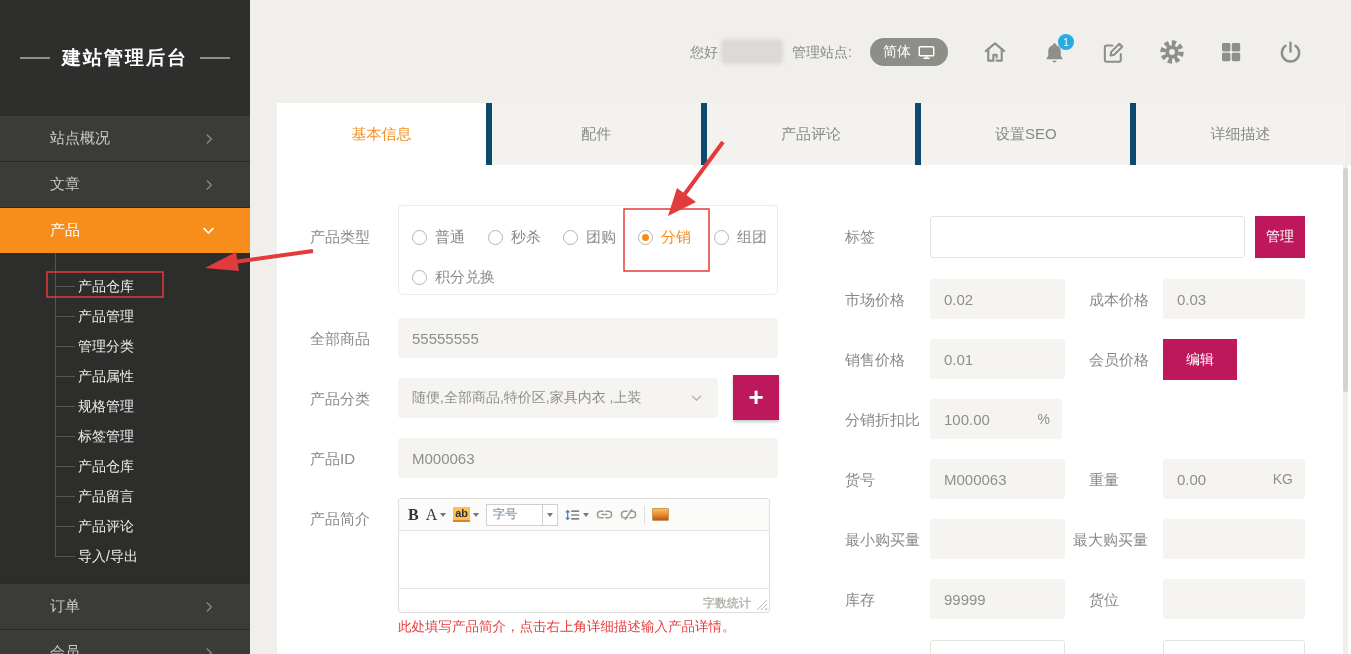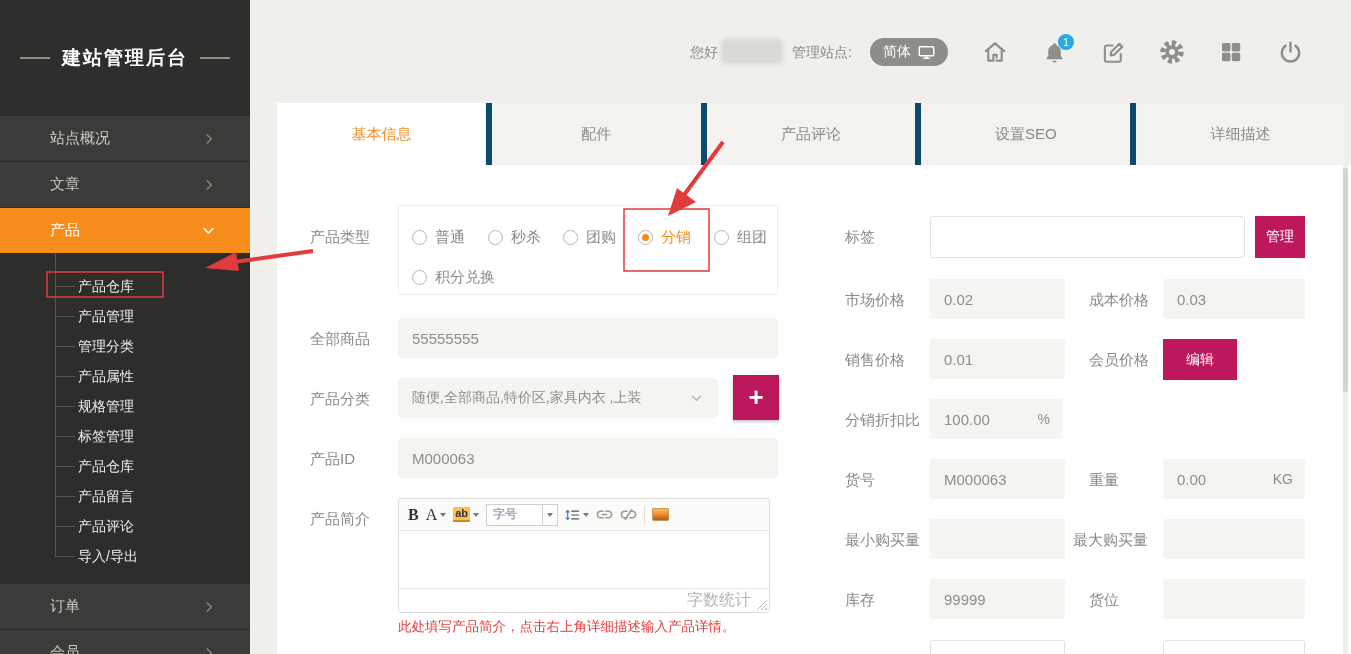--- a/index.html
+++ b/index.html
@@ -79,22 +79,22 @@
   .tb-font { font-family:"Liberation Serif","DejaVu Serif",serif; font-size:16px; }
   .tb-hl { font-size:11px; font-weight:bold; background:#fbc056; padding:0 2px 1px 2px; border-bottom:2px solid #e0831f; line-height:12px; }
   .caret { width:0; height:0; border-left:3.5px solid transparent; border-right:3.5px solid transparent; border-top:4.5px solid #777; }
   .size-combo { width:72px; height:22px; border:1px solid #cfcfcb; background:#fff; display:flex; align-items:center; cursor:pointer;font-weight:bold; }
   .size-combo .size-text { flex:1; font-size:12px; color:#9aa5b1; padding-left:6px; }
   .size-combo .size-arrow { width:15px; height:100%; border-left:1px solid #cfcfcb; display:flex; align-items:center; justify-content:center; }
   .tsep { width:1px; height:18px; background:#ddddda; }
   .img-icon { width:17px; height:13px; border:1px solid #c89a5a; border-radius:1px;
     background:linear-gradient(180deg,#f7c05a 0%,#e8872f 55%,#b55a1a 100%); cursor:pointer; }
   .ebody { flex:1; background:#fff; }
-  .estatus { height:24px; border-top:1px solid #e8e8e5; display:flex; align-items:center; justify-content:flex-end;
-    padding-right:18px; font-size:16px; color:#b5b5b0; position:relative; border-radius:0 0 3px 3px; }
+  .estatus { height:24px; border-top:1px solid #e8e8e5; display:flex; align-items:flex-end; justify-content:flex-end;
+    padding-right:18px; font-size:12px; color:#b5b5b0; position:relative; border-radius:0 0 3px 3px;font-weight:bold; }
   .grip { position:absolute; right:2px; bottom:2px; width:11px; height:11px;
     background:repeating-linear-gradient(135deg, transparent 0 2px, #b9b9b4 2px 3px);
     clip-path:polygon(100% 0, 100% 100%, 0 100%); cursor:nwse-resize; }
 
   .red-note { left:398px; top:618px; font-size:13.5px; color:#e83c3c; z-index:3; }
 
   .annotation { position:absolute; left:0; top:0; z-index:9; pointer-events:none; }
 </style>
 </head>
 <body>

